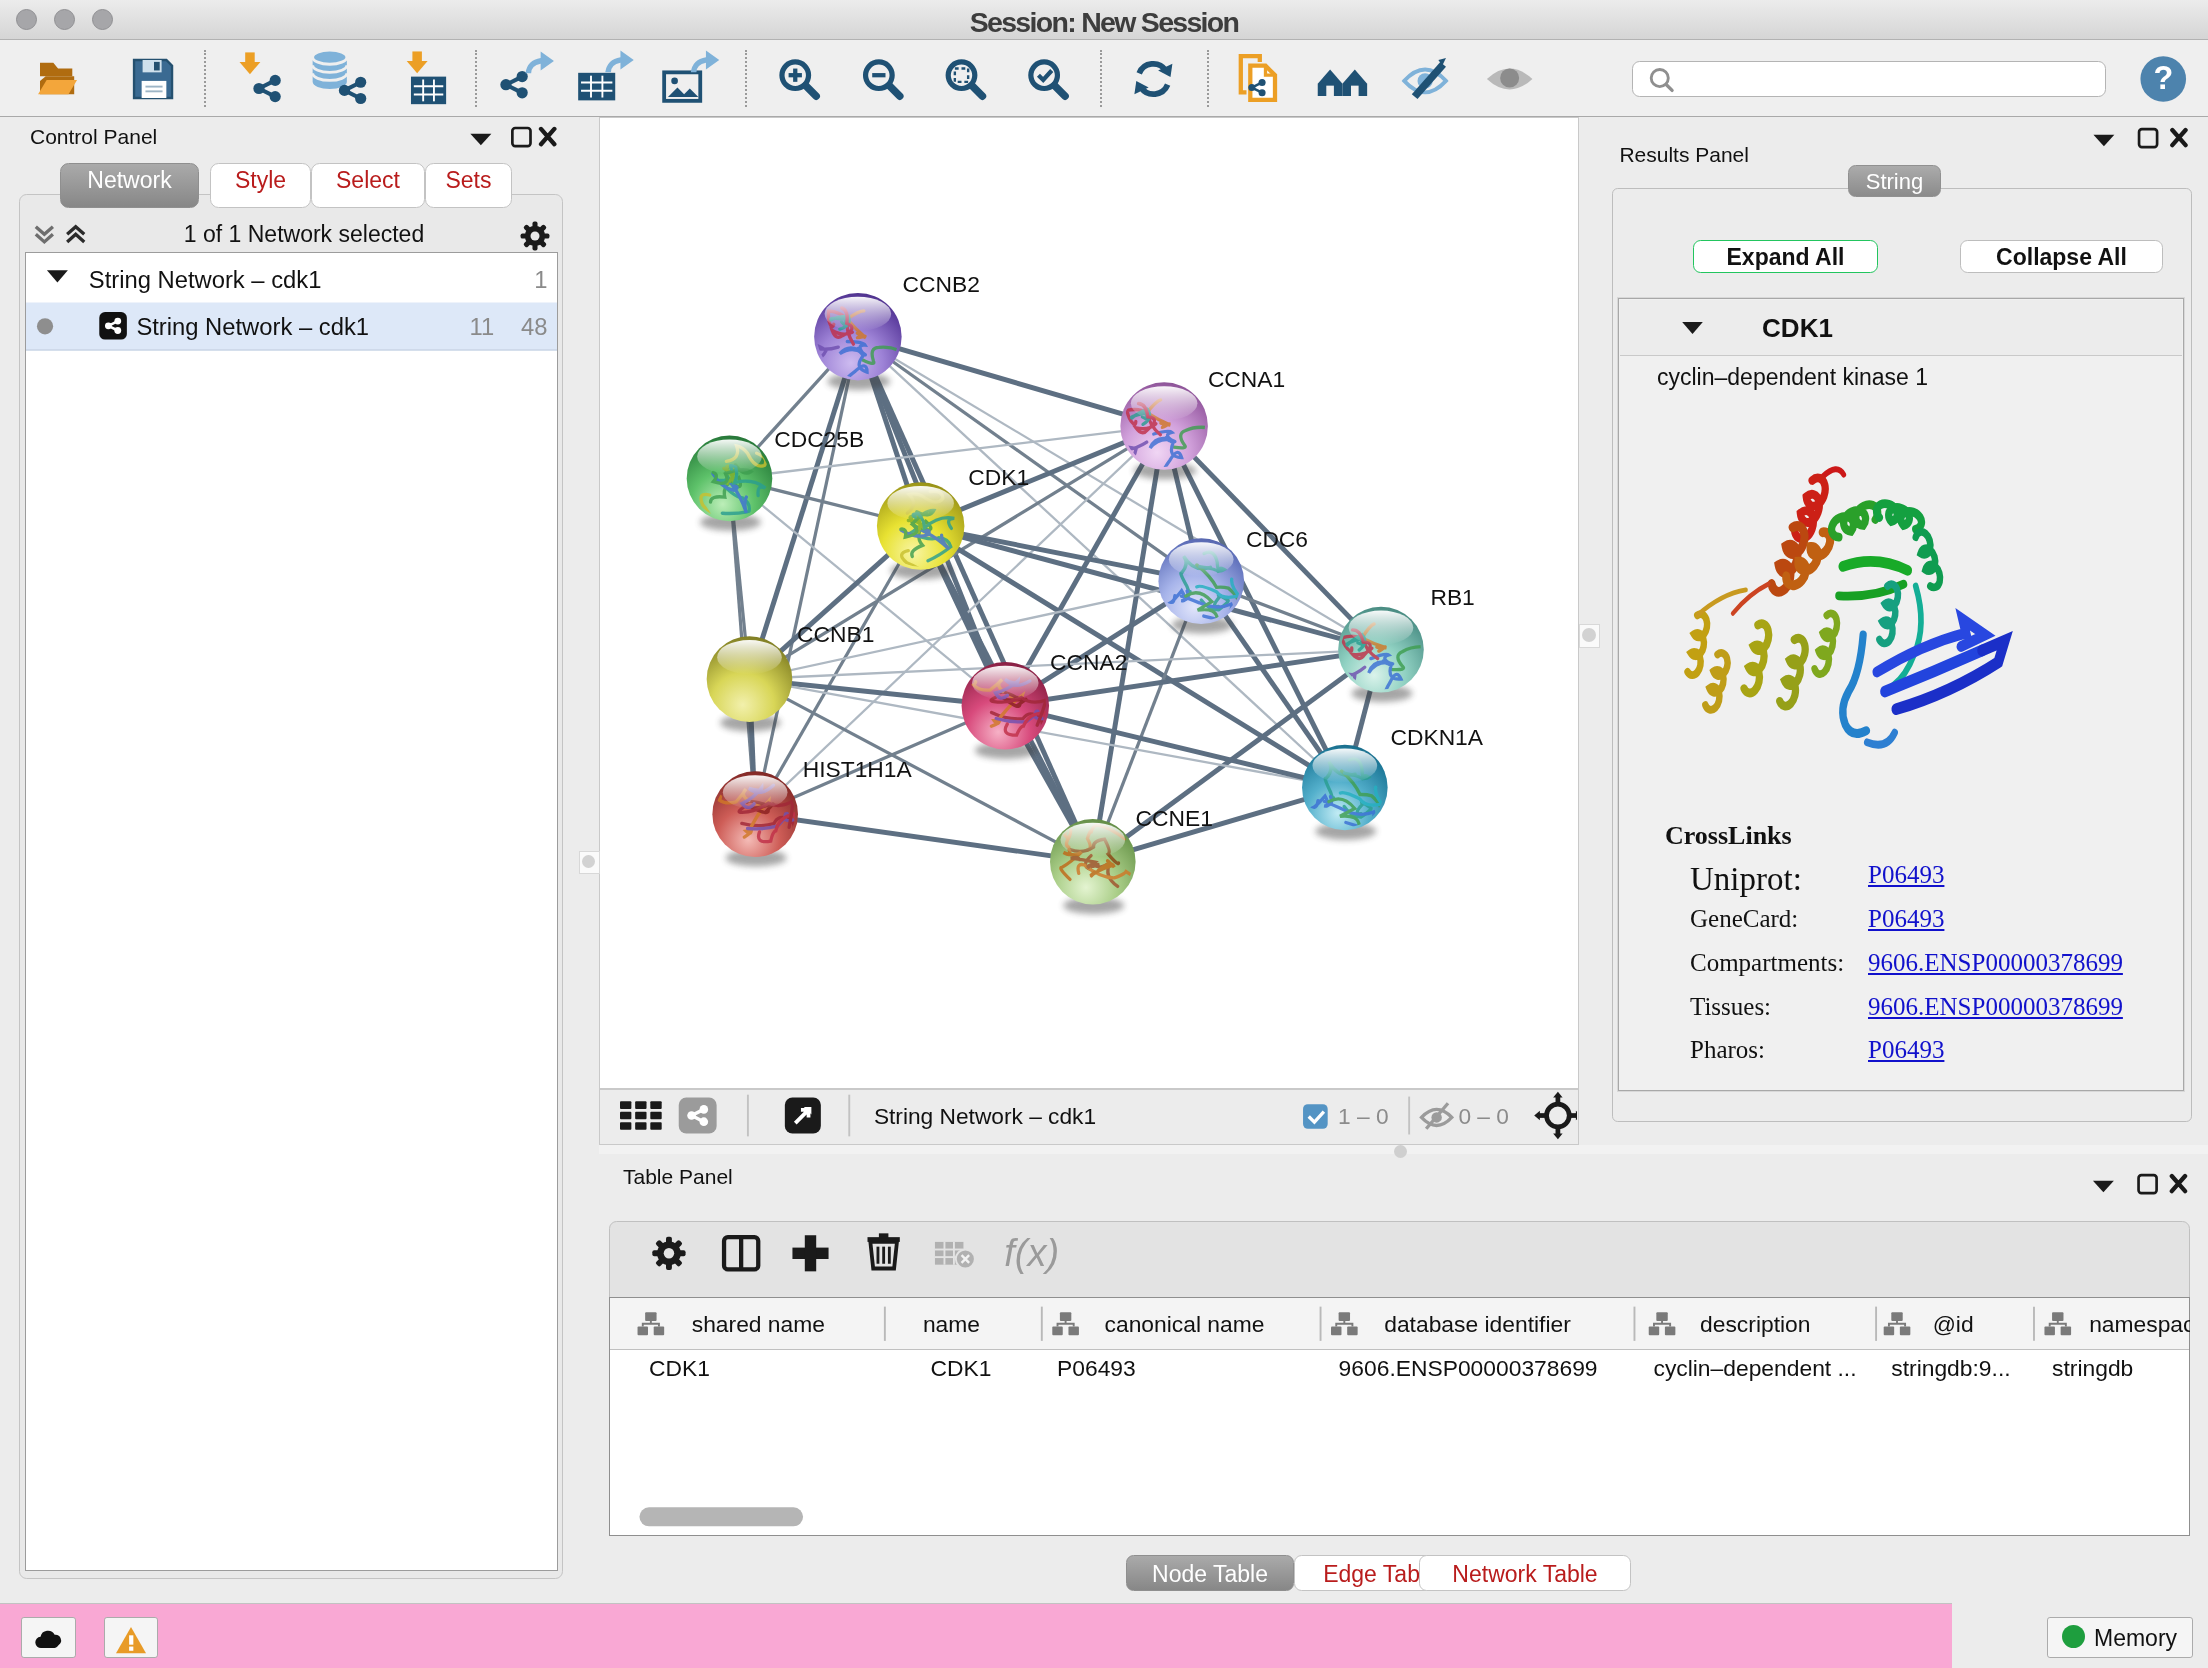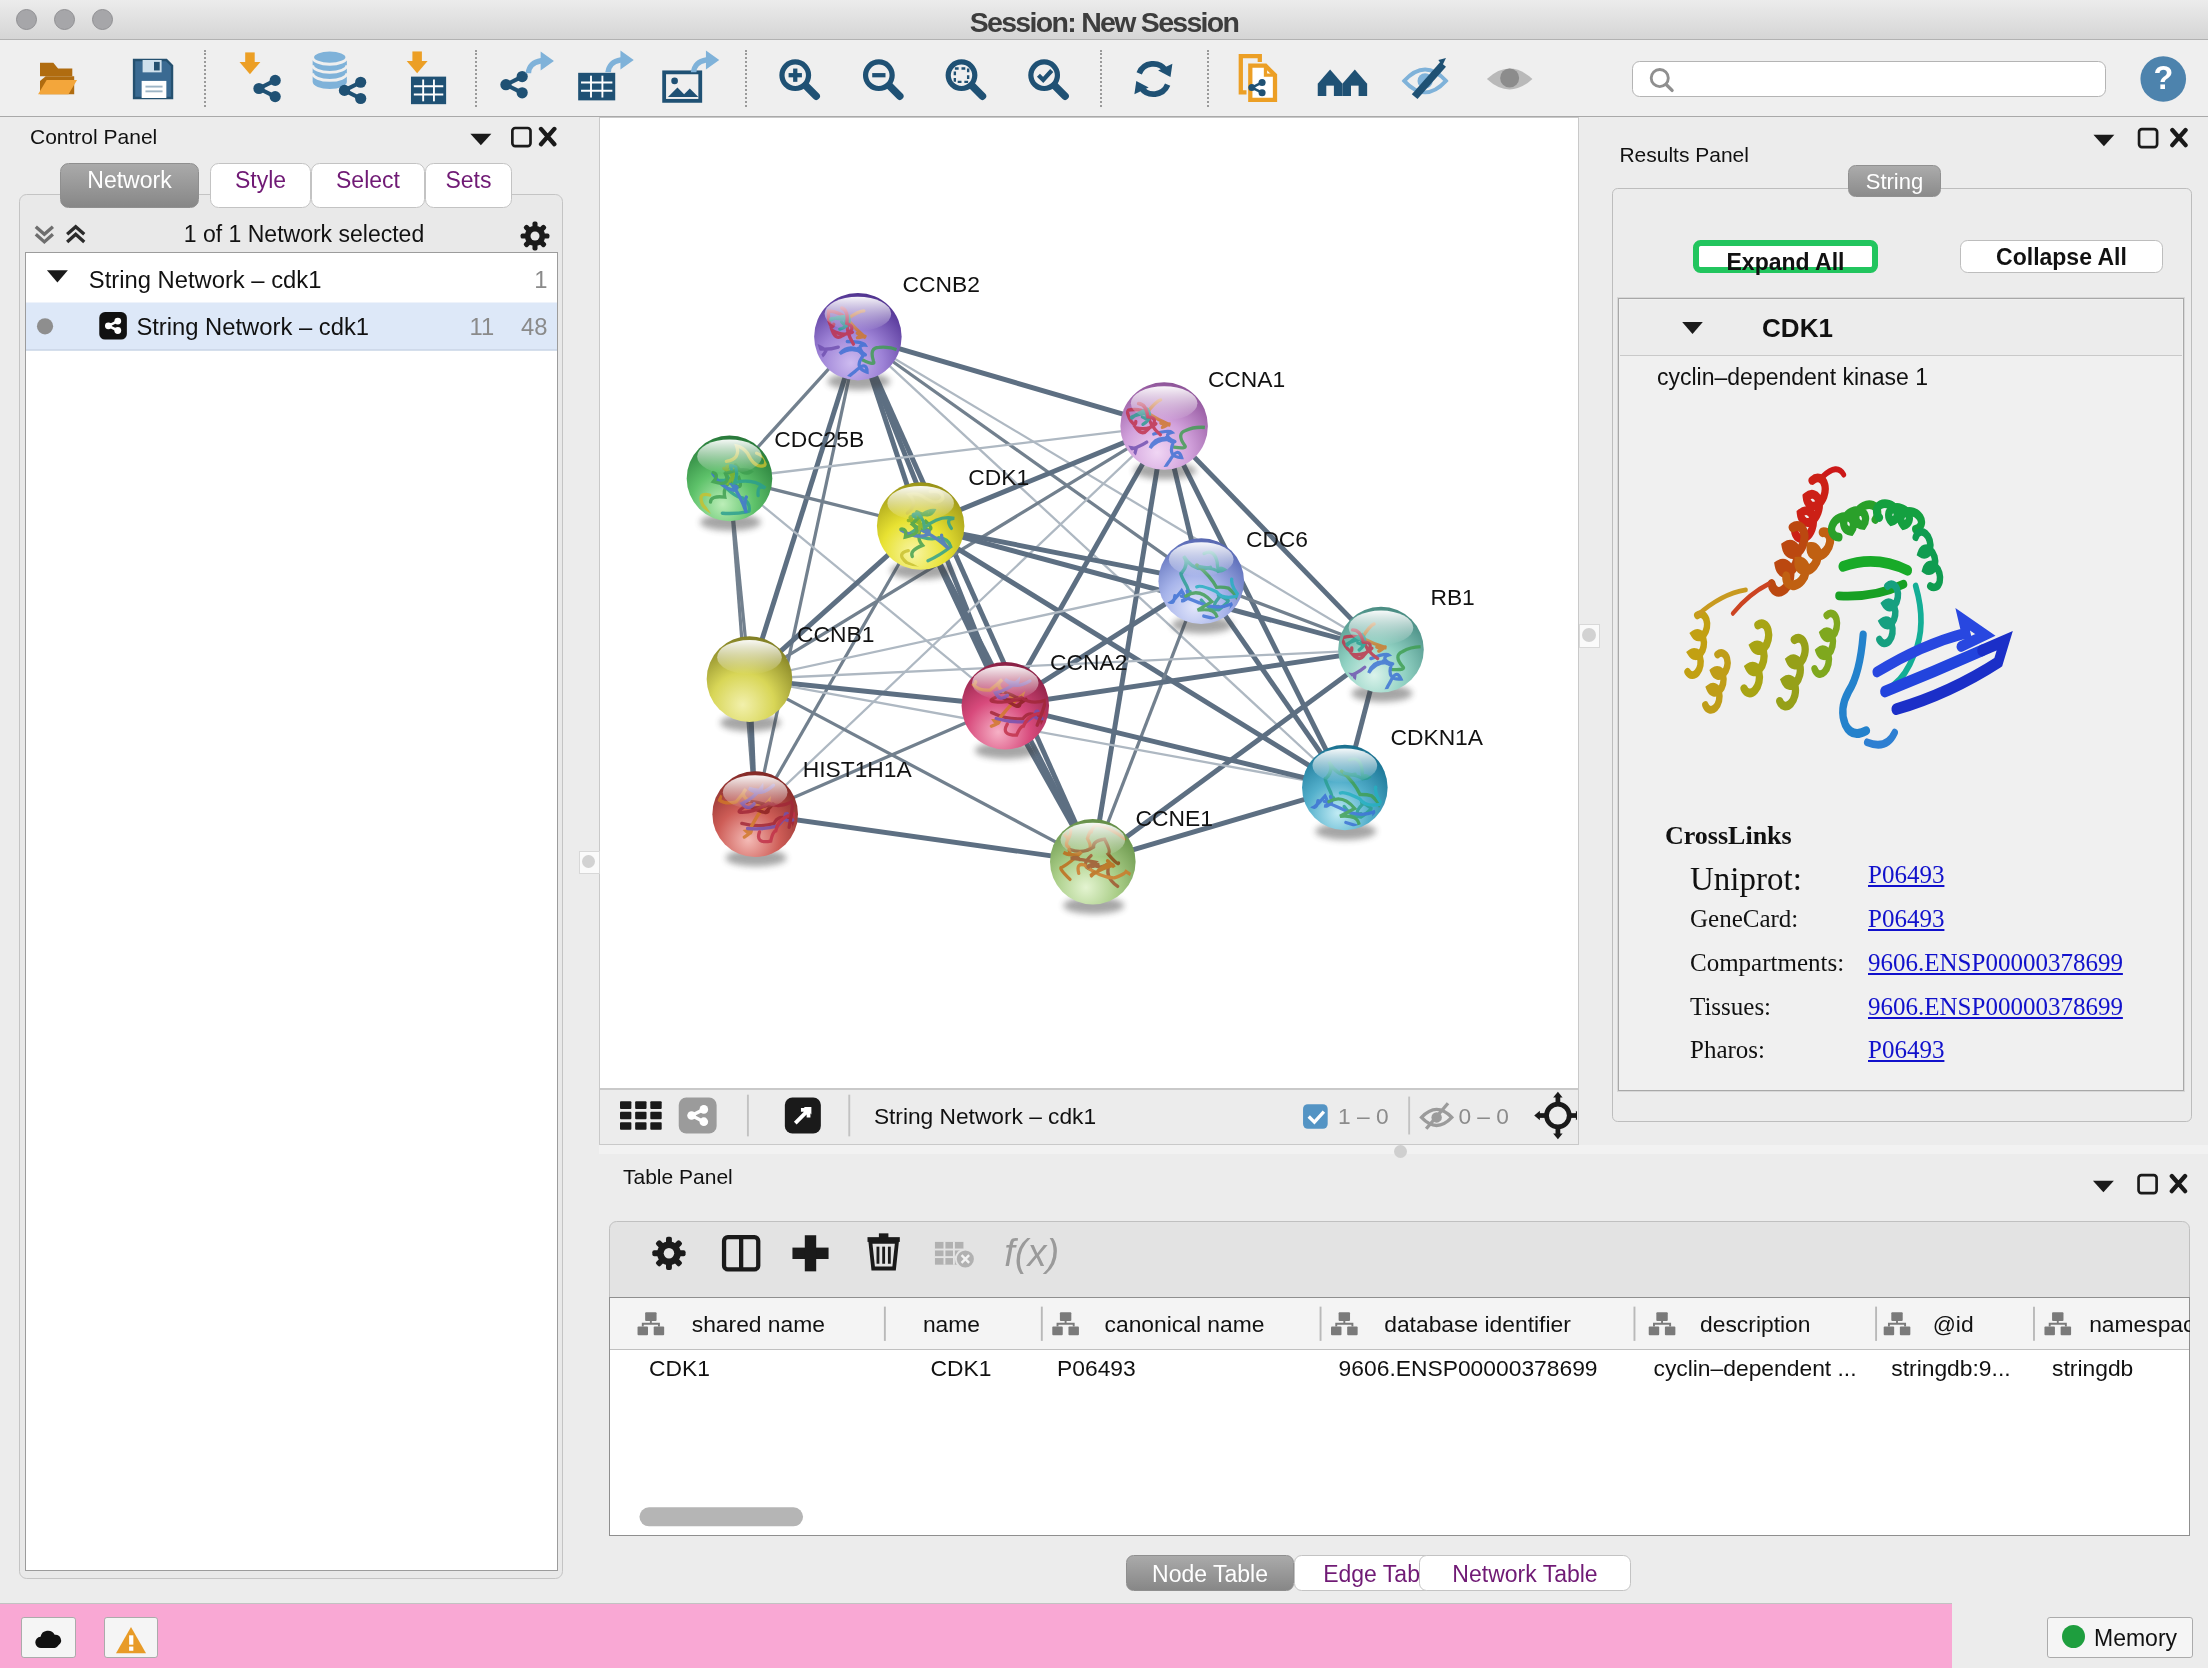--- a/index.html
+++ b/index.html
@@ -11,21 +11,21 @@
 .tl{position:absolute;top:8.6px;width:21px;height:21px;border-radius:50%;
   background:#a6a6a9;border:1px solid #909093;box-sizing:border-box;}
 #title{position:absolute;top:5.7px;left:0;width:2208px;text-align:center;
   font-size:28.5px;font-weight:bold;color:#3d3d3d;letter-spacing:-1.7px;}
 #toolbar{left:0;top:40px;width:2208px;height:77px;background:#efefef;
   border-bottom:1.9px solid #a9a9a9;box-sizing:border-box;}
 .tsep{position:absolute;top:9.5px;height:57px;width:0;border-left:2.9px dotted #9a9a9a;}
 #searchbox{position:absolute;left:1632px;top:21px;width:474px;height:36px;
   background:#fff;border:1.9px solid #b4b4b4;border-radius:7.6px;box-sizing:border-box;}
 .tabbtn{position:absolute;height:45px;border:1px solid #c3c3c3;background:#fff;
-  color:#701a75;font-size:23px;text-align:center;line-height:32px;border-radius:8.6px;box-sizing:border-box;z-index:3;}
+  color:#b91c1c;font-size:23px;text-align:center;line-height:32px;border-radius:8.6px;box-sizing:border-box;z-index:3;}
 .tabsel{background:linear-gradient(#aaaaaa,#878787);color:#fff;border-color:#8f8f8f;}
 #canvas{left:599px;top:117px;width:980px;height:972px;background:#fff;
   border:1px solid #c9c9c9;box-sizing:border-box;}
 #canvasbar{left:599px;top:1089px;width:980px;height:56px;background:#ececec;
   border:1px solid #c9c9c9;box-sizing:border-box;}
 #statusbar{left:0;top:1603px;width:1952px;height:66px;background:#f9a8d4;border-top:1px solid #c2c2c2;box-sizing:border-box;}
 .sbtn{position:absolute;top:13.3px;height:41px;background:#f5f5f5;border:1px solid #ababab;border-radius:2.9px;box-sizing:border-box;}
 text{font-family:"Liberation Sans",sans-serif;}
 </style>
 </head>
@@ -605,21 +605,21 @@
   </div>
 <div id="resultspanel" class="abs" style="left:1607px;top:117px;width:601px;height:1037px;">
     <div class="abs" style="left:12.4px;top:9.5px;font-size:21px;color:#111;margin-top:16px;">Results Panel</div>
     <svg class="abs" style="left:476px;top:9.5px" width="114" height="25" viewBox="0 0 120 26">
       <path d="M11,8 h22 l-11,12 z" fill="#1a1a1a"></path>
       <rect x="59" y="2" width="19" height="19" rx="3" fill="none" stroke="#1a1a1a" stroke-width="2.8"></rect>
       <path d="M94,3 l14,16 M108,3 l-14,16" stroke="#1a1a1a" stroke-width="4.5" stroke-linecap="round"></path>
     </svg>
     <div class="abs" style="left:4.8px;top:71px;width:580px;height:934px;background:#ececec;border:1px solid #bdbdbd;border-radius:5.7px;box-sizing:border-box;"></div>
     <div class="abs" style="left:241px;top:48px;width:93px;height:32px;background:linear-gradient(#ababab,#8b8b8b);border:1px solid #909090;border-radius:7.6px;color:#fff;font-size:22px;text-align:center;line-height:32px;box-sizing:border-box;">String</div>
-    <div class="abs" style="left:86px;top:123px;width:185px;height:33px;background:#fff;border:6px solid #22c55e;border-radius:7.6px;font-size:23px;font-weight:bold;color:#111;text-align:center;line-height:33px;box-sizing:border-box;">Expand All</div>
+    <div class="abs" style="left:86px;top:123px;width:185px;height:33px;background:#fff;border:1px solid #22c55e;border-radius:7.6px;font-size:23px;font-weight:bold;color:#111;text-align:center;line-height:33px;box-sizing:border-box;">Expand All</div>
     <div class="abs" style="left:305px;top:123px;width:203px;height:33px;background:#fff;border:1px solid #bdbdbd;border-radius:7.6px;font-size:23px;font-weight:bold;color:#111;text-align:center;line-height:33px;box-sizing:border-box;margin-left:48px;">Collapse All</div>
     <div class="abs" style="left:11.4px;top:181px;width:566px;height:793px;background:#f0f0f0;border:1.9px solid #a8a8a8;outline:1px solid #d8d8d8;box-sizing:border-box;"></div>
     <div class="abs" style="left:13.3px;top:183px;width:562px;height:55px;background:#ececec;border-bottom:1px solid #c9c9c9;"></div>
     <svg class="abs" style="left:74px;top:203px" width="23" height="15" viewBox="0 0 24 16">
       <path d="M1,2 h22 l-11,13 z" fill="#1a1a1a"></path>
     </svg>
     <div class="abs" style="left:48px;top:196px;width:285px;font-size:26px;font-weight:bold;color:#111;text-align:center;">CDK1</div>
     <div class="abs" style="left:50px;top:247px;font-size:23px;color:#111;">cyclin–dependent kinase 1</div>
     <svg class="abs" style="left:66px;top:342px" width="356" height="298" viewBox="0 0 440 305" preserveAspectRatio="none">
       <g fill="none" stroke-linecap="round">

